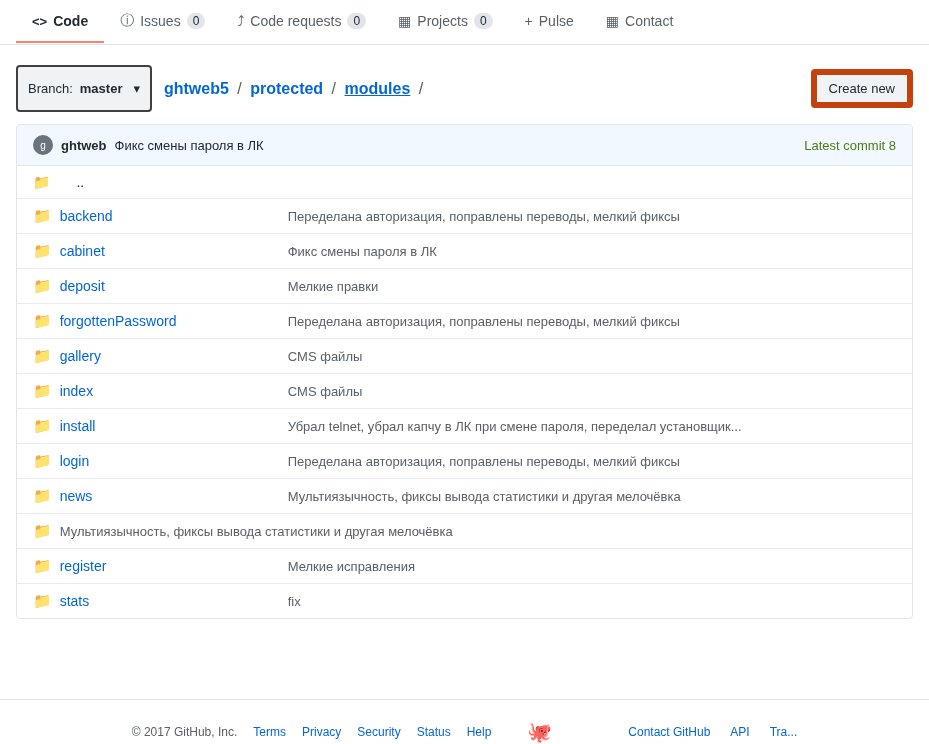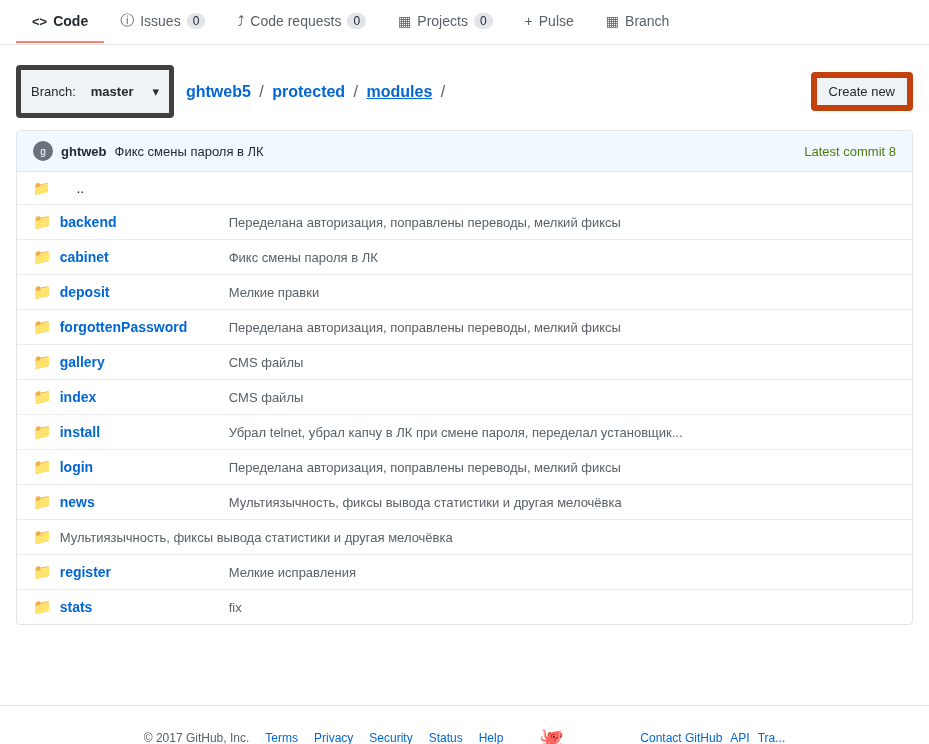--- a/index.html
+++ b/index.html
@@ -9,45 +9,45 @@
     .repo-nav { border-bottom: 1px solid #e1e4e8; padding: 0 16px; display: flex; align-items: center; background: #fff; }
     .repo-nav .tab { padding: 12px 16px; font-size: 14px; color: #586069; cursor: pointer; border-bottom: 2px solid transparent; display: flex; align-items: center; gap: 6px; text-decoration: none; }
     .repo-nav .tab.active { color: #24292e; border-bottom: 2px solid #f9826c; font-weight: 600; }
     .repo-nav .tab .count { background: #e1e4e8; border-radius: 20px; padding: 1px 6px; font-size: 12px; color: #24292e; }
 
     
     .main-content { max-width: 980px; margin: 0 auto; padding: 20px 16px; }
 
     
     .path-bar { display: flex; align-items: center; margin-bottom: 12px; }
-    .branch-selector { border: 5px solid #404040; border-radius: 4px; padding: 14px 10px; font-size: 13px; cursor: pointer; background: #eff3f6; display: flex; align-items: center; gap: 15px; }
+    .branch-selector { border: 2px solid #404040; border-radius: 4px; padding: 14px 10px; font-size: 13px; cursor: pointer; background: #eff3f6; display: flex; align-items: center; gap: 7px; }
     .branch-selector::after { content: '▾'; margin-left: 4px; }
     .breadcrumb { margin-left: 12px; font-size: 16px; }
     .breadcrumb a { color: #0366d6; text-decoration: none; font-weight: 600; }
     .breadcrumb .sep { color: #586069; margin: 0 4px; }
     .create-btn { margin-left: auto; border: 6px solid #c2410c; border-radius: 4px; padding: 6px 12px; font-size: 13px; background: #eff3f6; cursor: pointer; color: #24292e; }
 
     
     .file-table { border: 1px solid #e1e4e8; border-radius: 4px; overflow: hidden; }
     .commit-header { background: #f1f8ff; padding: 10px 16px; border-bottom: 1px solid #e1e4e8; display: flex; align-items: center; gap: 8px; font-size: 13px; color: #586069; }
     .commit-header .author { color: #24292e; font-weight: 600; }
     .commit-header .message { color: #24292e; }
     .commit-header .latest { margin-left: auto; color: #4d7c0f; }
 
     .file-row { display: flex; align-items: center; padding: 8px 16px; border-bottom: 1px solid #eaecef; }
     .file-row:last-child { border-bottom: none; }
-    .file-name { width: 169px; flex-shrink: 0; font-weight: bold; }
+    .file-name { width: 228px; flex-shrink: 0; }
     .file-name a { color: #0366d6; text-decoration: none; }
     .file-commit { color: #586069; flex: 1; font-size: 13px; }
 
     
     .footer { margin-top: 60px; padding: 20px 16px; border-top: 1px solid #e1e4e8; display: flex; align-items: center; justify-content: center; gap: 16px; font-size: 12px; color: #586069; }
     .footer a { color: #0366d6; text-decoration: none; }
     .footer .octocat { margin: 0 20px; }
-    .footer-right { margin-left: 40px; display: flex; gap: 8px; }
+    .footer-right { margin-left: 40px; display: flex; gap: 20px; }
   </style>
 </head>
 <body>
 
 <nav class="repo-nav">
   <a class="tab active">
     <span style="font-size:13px;">&lt;&gt;</span>
     <span>Code</span>
   </a>
   <a class="tab">
@@ -64,21 +64,21 @@
     <span>▦</span>
     <span>Projects</span>
     <span class="count">0</span>
   </a>
   <a class="tab">
     <span>+</span>
     <span>Pulse</span>
   </a>
   <a class="tab">
     <span>▦</span>
-    <span>Branch</span>
+    <span>Contact</span>
   </a>
 </nav>
 
 <div class="main-content">
 
   <div class="path-bar">
     <div class="branch-selector">
       <span>Branch:</span>
       <strong>master</strong>
     </div>

